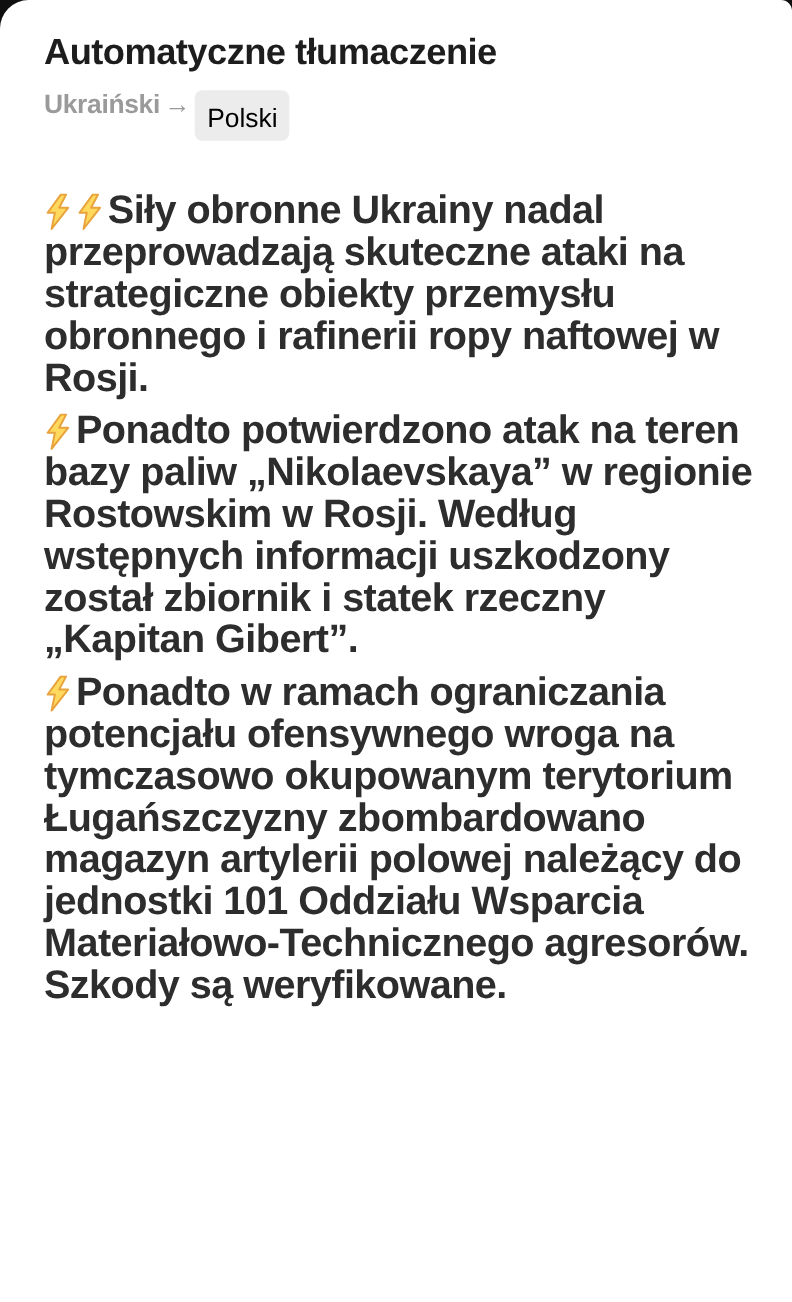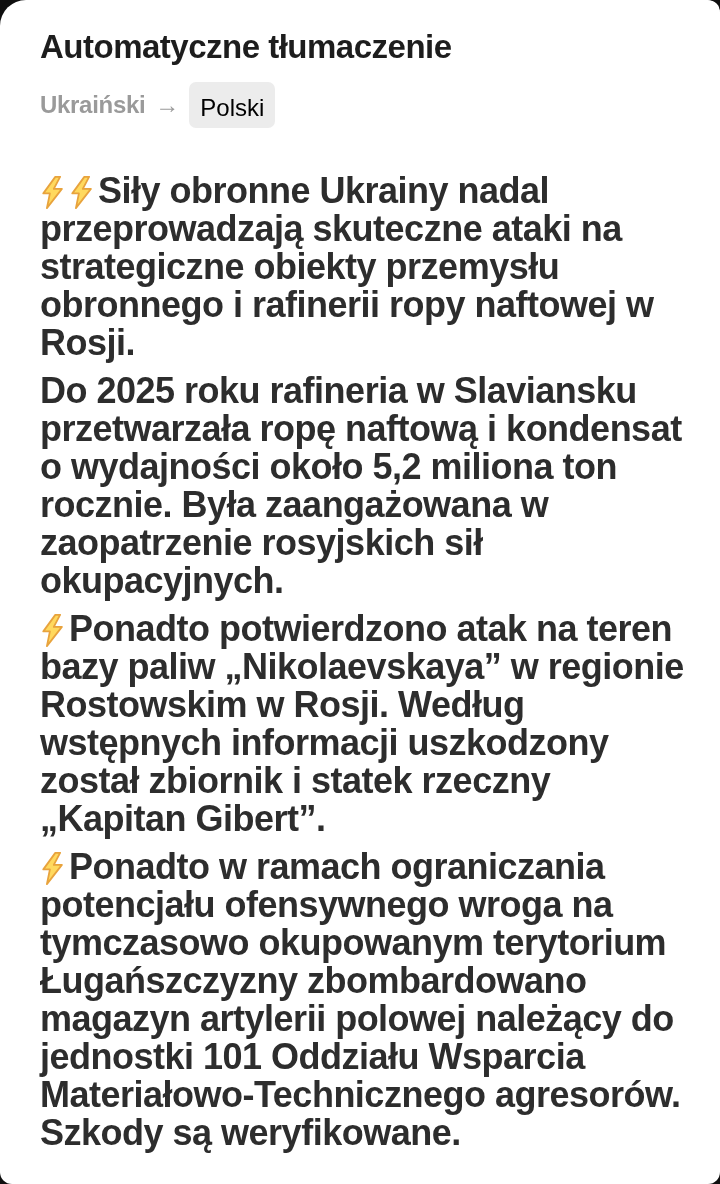--- a/index.html
+++ b/index.html
@@ -7,43 +7,42 @@
     background: #0f0f0f;
     font-family: "Liberation Sans", "DejaVu Sans", sans-serif;
     width: 720px;
   }
   .page {
     position: relative;
     width: 720px;
     height: 1184px;
     background: #0f0f0f;
     overflow: hidden;
-    border-radius: 12px;
   }
   .sheet {
     position: absolute;
     inset: 0;
     background: #ffffff;
     border-radius: 26px 10px 0 0;
     box-sizing: border-box;
     padding: 28px 25px 10px 40px;
     overflow: hidden;
   }
   .title {
     margin: 0;
     font-size: 33px;
     font-weight: 700;
     letter-spacing: -0.5px;
     line-height: 38px;
     color: #1d1d1d;
   }
   .lang-row {
     display: flex;
-    align-items: center;
-    gap: 10px;
+    align-items: flex-start;
+    gap: 4px;
     margin-top: 16px;
     font-size: 24px;
     color: #9a9a9a;
   }
   .lang-src {
     font-weight: 700;
     letter-spacing: -0.3px;
   }
   .lang-arrow {
     font-weight: 400;
@@ -90,21 +89,20 @@
       <span class="lang-src">Ukraiński</span>
       <span class="lang-arrow">→</span>
       <span class="lang-chip">Polski</span>
     </div>
     <div class="paragraphs">
         <p class="para"><span class="bolt-wrap"><svg viewBox="0 0 16 22" xmlns="http://www.w3.org/2000/svg">
               <path d="M10.2 0.6 L2.2 11.6 L6.6 11.6 L4.6 21.4 L14.6 8.6 L9.2 8.6 L13.4 0.6 Z" fill="#ffd95e" stroke="#e8a33d" stroke-width="1.2" stroke-linejoin="round"></path>
             </svg></span><span class="bolt-wrap"><svg viewBox="0 0 16 22" xmlns="http://www.w3.org/2000/svg">
               <path d="M10.2 0.6 L2.2 11.6 L6.6 11.6 L4.6 21.4 L14.6 8.6 L9.2 8.6 L13.4 0.6 Z" fill="#ffd95e" stroke="#e8a33d" stroke-width="1.2" stroke-linejoin="round"></path>
             </svg></span>Siły obronne Ukrainy nadal przeprowadzają skuteczne ataki na strategiczne obiekty przemysłu obronnego i rafinerii ropy naftowej w Rosji.</p>
-        <p class="para">Do 2025 roku rafineria w Slaviansku przetwarzała ropę naftową i kondensat o wydajności około 5,2 miliona ton rocznie. Była zaangażowana w zaopatrzenie rosyjskich sił okupacyjnych.</p>
         <p class="para"><span class="bolt-wrap"><svg viewBox="0 0 16 22" xmlns="http://www.w3.org/2000/svg">
               <path d="M10.2 0.6 L2.2 11.6 L6.6 11.6 L4.6 21.4 L14.6 8.6 L9.2 8.6 L13.4 0.6 Z" fill="#ffd95e" stroke="#e8a33d" stroke-width="1.2" stroke-linejoin="round"></path>
             </svg></span>Ponadto potwierdzono atak na teren bazy paliw „Nikolaevskaya” w regionie Rostowskim w Rosji. Według wstępnych informacji uszkodzony został zbiornik i statek rzeczny „Kapitan Gibert”.</p>
         <p class="para"><span class="bolt-wrap"><svg viewBox="0 0 16 22" xmlns="http://www.w3.org/2000/svg">
               <path d="M10.2 0.6 L2.2 11.6 L6.6 11.6 L4.6 21.4 L14.6 8.6 L9.2 8.6 L13.4 0.6 Z" fill="#ffd95e" stroke="#e8a33d" stroke-width="1.2" stroke-linejoin="round"></path>
             </svg></span>Ponadto w ramach ograniczania potencjału ofensywnego wroga na tymczasowo okupowanym terytorium Ługańszczyzny zbombardowano magazyn artylerii polowej należący do jednostki 101 Oddziału Wsparcia Materiałowo-Technicznego agresorów. Szkody są weryfikowane.</p>
       </div>
   </div>
 </div>
 

